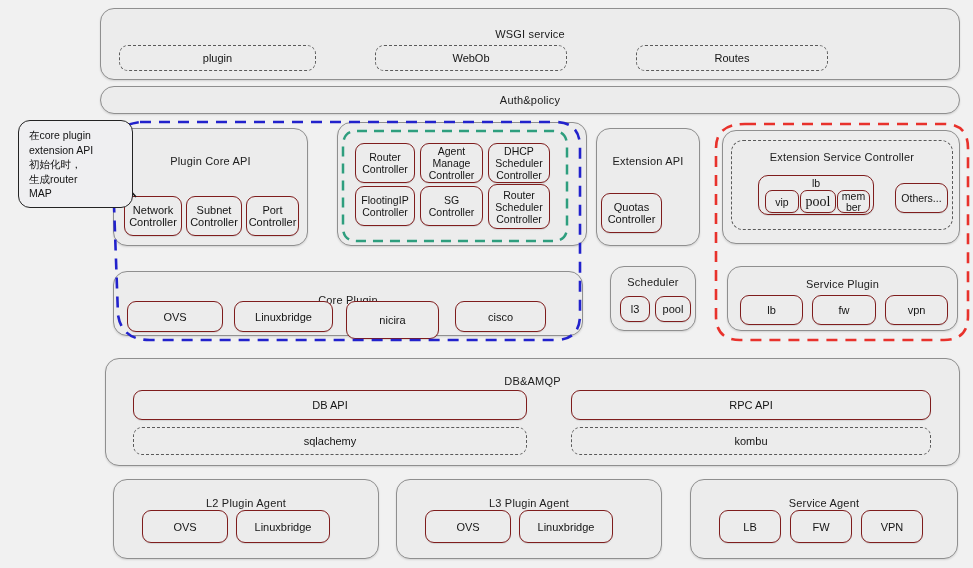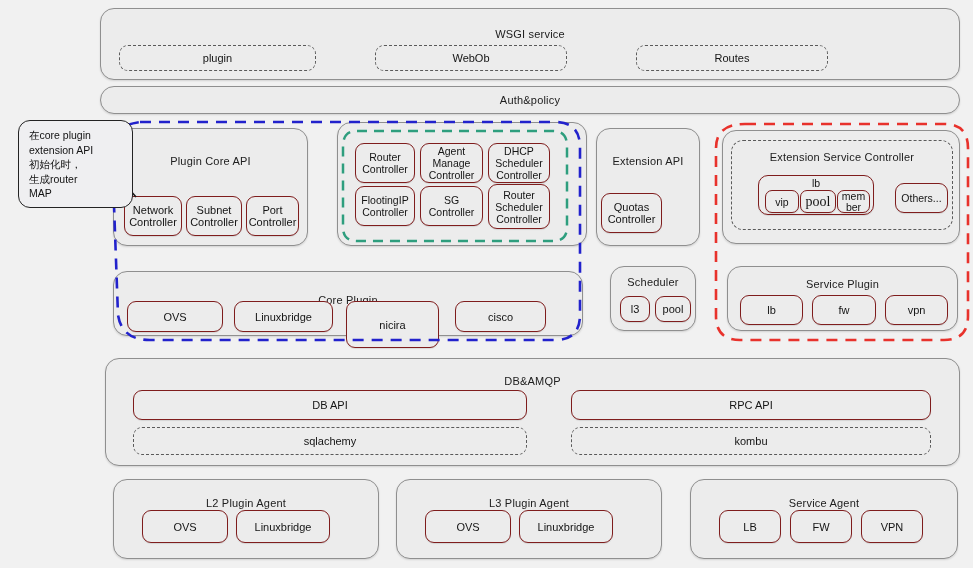--- a/index.html
+++ b/index.html
@@ -137,21 +137,21 @@
       </div>
 
       <div class="box" style="left:163px; top:42px; width:53px; height:30px; font-size:10.5px;">Others...</div>
     </div>
   </div>
 
   <div class="panel" style="left:113px; top:271px; width:470px; height:65px;">
     <div class="panel-title" style="top:22px;">Core Plugin</div>
     <div class="box" style="left:13px; top:29px; width:96px; height:31px;">OVS</div>
     <div class="box" style="left:120px; top:29px; width:99px; height:31px;">Linuxbridge</div>
-    <div class="box" style="left:232px; top:29px; width:93px; height:47px;">nicira</div>
+    <div class="box" style="left:232px; top:29px; width:93px; height:38px;">nicira</div>
     <div class="box" style="left:341px; top:29px; width:91px; height:31px;">cisco</div>
   </div>
 
   <div class="panel" style="left:610px; top:266px; width:86px; height:65px;">
     <div class="panel-title" style="top:9px;">Scheduler</div>
     <div class="box" style="left:9px; top:29px; width:30px; height:26px;">l3</div>
     <div class="box" style="left:44px; top:29px; width:36px; height:26px;">pool</div>
   </div>
 
   <div class="panel" style="left:727px; top:266px; width:231px; height:65px;">

